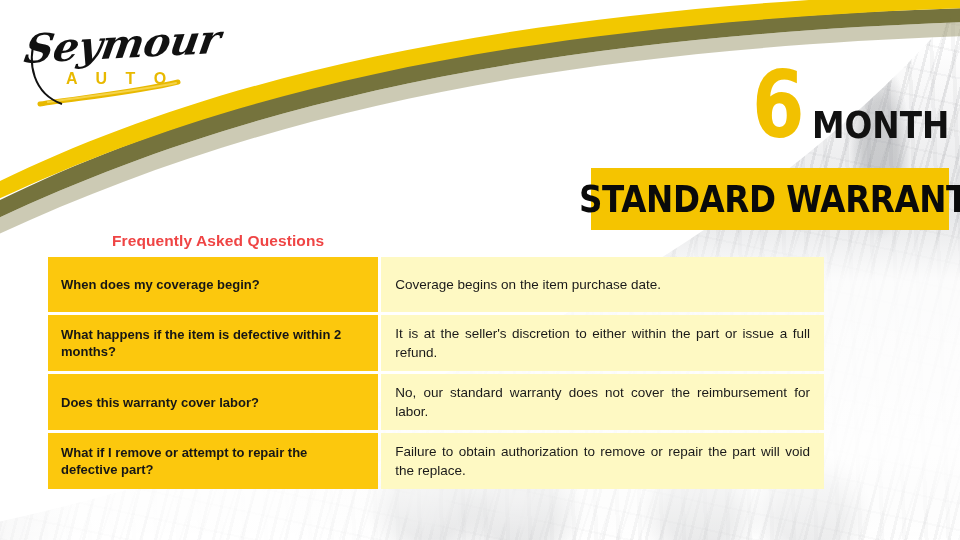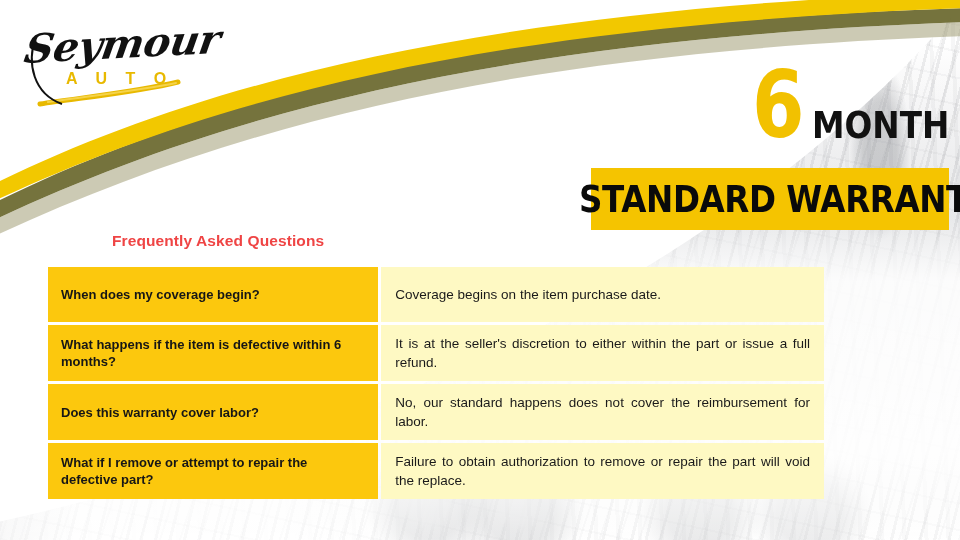--- a/index.html
+++ b/index.html
@@ -120,21 +120,21 @@
   }
 
   
   .faq-title{
     position:absolute;left:112px;top:232px;
     font-family:"Liberation Sans","DejaVu Sans",sans-serif;
     font-weight:700;font-size:15.5px;color:#ef4444;
     letter-spacing:.1px;
   }
   .faq-table{
-    position:absolute;left:48px;top:267px;width:776px;
+    position:absolute;left:48px;top:257px;width:776px;
   }
   .faq-row{display:flex;margin-bottom:3px;}
   .q-cell{
     width:371px;min-height:55px;box-sizing:border-box;
     background:#FCC80D;
     padding:9px 12px 9px 13px;
     display:flex;align-items:center;
   }
   .q-cell span{
     font-family:"Liberation Sans","DejaVu Sans",sans-serif;
@@ -196,33 +196,33 @@
       <div class="q-cell">
         <span>When does my coverage begin?</span>
       </div>
       <div class="a-cell one-line">
         <span>Coverage begins on the item purchase date.</span>
       </div>
     </div>
 
     <div class="faq-row">
       <div class="q-cell">
-        <span>What happens if the item is defective within 6 months?</span>
+        <span>What happens if the item is defective within 2 months?</span>
       </div>
       <div class="a-cell">
         <span>It is at the seller's discretion to either within the part or issue a full refund.</span>
       </div>
     </div>
 
     <div class="faq-row">
       <div class="q-cell">
         <span>Does this warranty cover labor?</span>
       </div>
       <div class="a-cell">
-        <span>No, our standard happens does not cover the reimbursement for labor.</span>
+        <span>No, our standard warranty does not cover the reimbursement for labor.</span>
       </div>
     </div>
 
     <div class="faq-row">
       <div class="q-cell">
         <span>What if I remove or attempt to repair the defective part?</span>
       </div>
       <div class="a-cell">
         <span>Failure to obtain authorization to remove or repair the part will void the replace.</span>
       </div>

